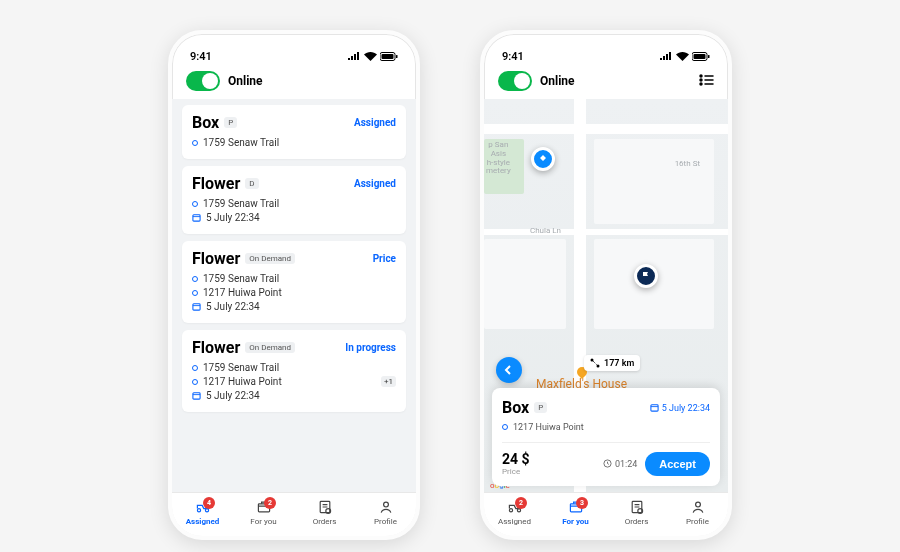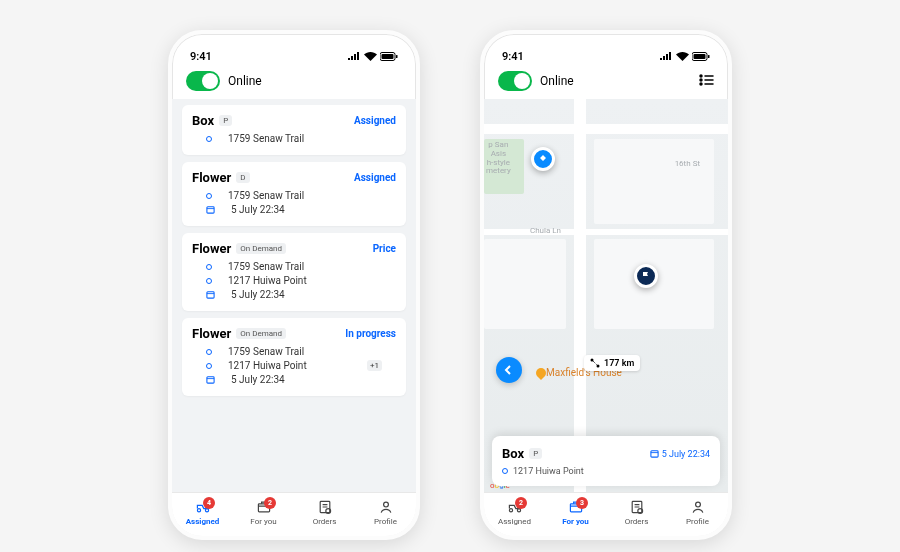--- a/index.html
+++ b/index.html
@@ -43,55 +43,55 @@
   .toggle {
     width: 34px; height: 20px;
     background: #09b74b;
     border-radius: 12px;
     position: relative;
   }
   .toggle::after {
     content:""; position:absolute; right:2px; top:2px;
     width:16px; height:16px; background:#fff; border-radius:50%;
   }
-  .header-label { font-size: 12px; font-weight:400; }
+  .header-label { font-size: 12px; font-weight:700; }
   .header-right { margin-left:auto; font-size:15px; }
 
   .content {
     flex:1;
     background:#f1f3f5;
     padding:6px 10px;
     overflow-y:hidden;
     display:flex;
     flex-direction:column;
     gap:7px;
   }
   .card {
     background:#fff;
     border-radius:6px;
     padding:8px 10px;
     font-size:10px;
     box-shadow: 0 1px 2px rgba(0,0,0,0.04);
   }
   .card-head { display:flex; align-items:center; gap:5px; margin-bottom:5px;}
-  .card-title { font-weight:700; font-size:13px;text-align:center; }
+  .card-title { font-weight:700; font-size:16px;text-align:center; }
   .badge {
     font-size:8px;
     background:#eef0f2;
     padding:1px 4px;
     border-radius:3px;
     color:#555;
   }
   .card-status {
     margin-left:auto;
     font-size:10px;
     font-weight:700;
     color:#0a66ff;
   }
-  .row { display:flex; align-items:center; gap:16px; margin:3px 14px; color:#333; }
+  .row { display:flex; align-items:center; gap:5px; margin:3px 0; color:#333; }
   .dot { width:6px; height:6px; border:1.5px solid #0a66ff; border-radius:50%; display:inline-block;}
   .cal { color:#0a66ff; width:9px; height:9px; display:inline-block;}
   .small-badge {
     margin-left:auto;
     background:#eef0f2;
     font-size:8px;
     padding:1px 3px;
     border-radius:3px;
   }
 
@@ -132,23 +132,24 @@
     background:#fff;
     border-radius:4px;
     padding:3px 6px;
     font-size:9px;
     font-weight:600;
     box-shadow:0 1px 3px rgba(0,0,0,0.15);
     display:flex;align-items:center;gap:4px;
   }
   .poi {
     position:absolute;
-    font-size:10px;
+    font-size:12px;
     color:#d9822b;
     display:flex;
+    flex-direction:column;
     align-items:center;
   }
   .poi-marker {
     width:10px;height:10px;background:#f5a623;border-radius:50% 50% 50% 0;transform:rotate(-45deg);
   }
 
   .sheet {
     position:absolute;
     bottom:0; left:8px; right:8px;
     background:#fff;
@@ -442,20 +443,34 @@
               <rect x="1" y="2" width="8" height="7" rx="1" fill="none" stroke="#0a66ff" stroke-width="1.2"></rect>
               <line x1="1" y1="4" x2="9" y2="4" stroke="#0a66ff"></line>
             </svg>
           <span>5 July 22:34</span>
         </span>
       </div>
       <div class="sheet-addr">
         <span class="dot"></span>
         <span>1217 Huiwa Point</span>
       </div>
+      <div class="sheet-bottom">
+        <div>
+          <div class="price">24 $</div>
+          <div class="price-label">Price</div>
+        </div>
+        <span class="timer">
+          <svg width="9" height="9" viewBox="0 0 10 10">
+              <circle cx="5" cy="5" r="4" fill="none" stroke="#666"></circle>
+              <path d="M5 3v2l1.5 1" stroke="#666" fill="none"></path>
+            </svg>
+          <span>01:24</span>
+        </span>
+        <button class="accept">Accept</button>
+      </div>
     </div>
   </div>
 
   <div class="nav">
     <div class="nav-item">
       <svg viewBox="0 0 20 20">
           <circle cx="5" cy="14" r="2"></circle>
           <circle cx="15" cy="14" r="2"></circle>
           <path d="M3 12V8h6l2 4h6"></path>
         </svg>

